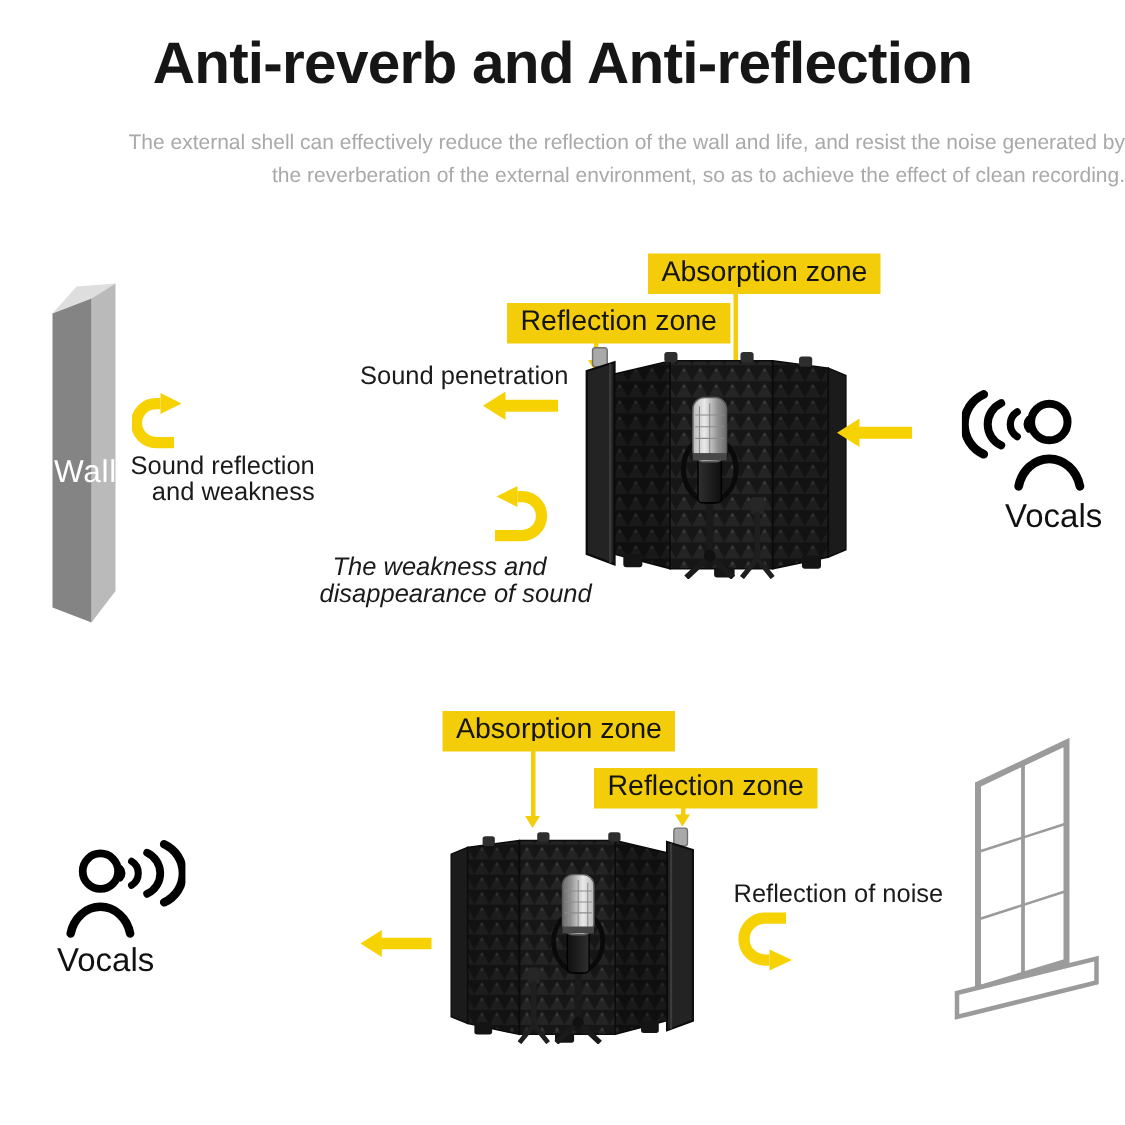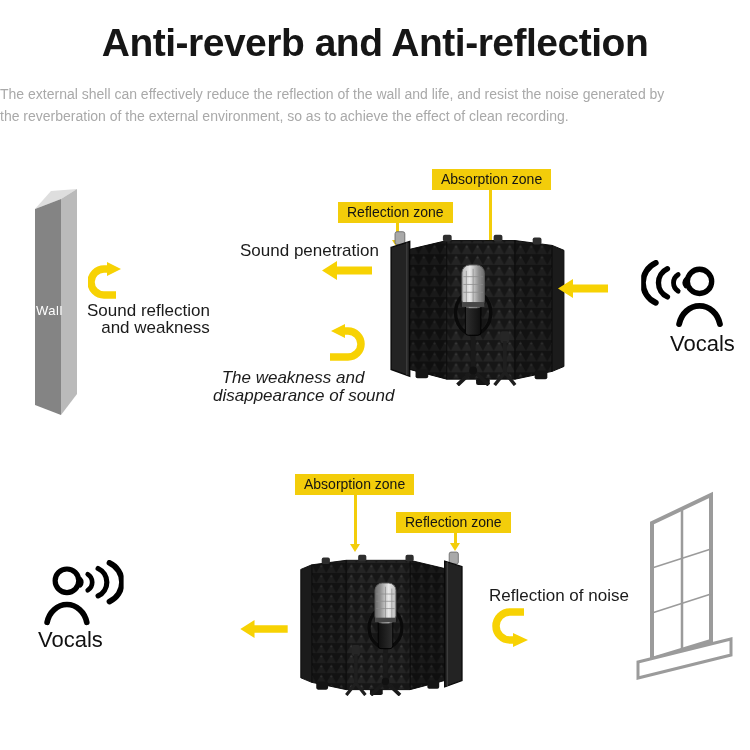--- a/index.html
+++ b/index.html
@@ -6,37 +6,37 @@
   .canvas{
     position:relative;width:750px;height:750px;background:#ffffff;overflow:hidden;
     font-family:"Liberation Sans", sans-serif;color:#1a1a1a;
   }
   .abs{position:absolute;}
   .title{
     position:absolute;left:0;top:21px;width:750px;text-align:center;
     font-size:39px;font-weight:700;color:#161616;letter-spacing:-0.5px;white-space:nowrap;
   }
   .subtitle{
-    position:absolute;left:0;top:83px;width:750px;text-align:left;
+    position:absolute;left:0;top:83px;width:750px;text-align:right;
     font-size:14px;line-height:22px;color:#a9a9a9;
   }
   .annot{position:absolute;font-size:17px;color:#1b1b1b;white-space:nowrap;}
   .annot.center{text-align:center;font-style:italic;}
   .zone-label{
-    position:absolute;background:#F3CD0A;color:#141414;font-size:14px;
+    position:absolute;background:#F3CD0A;color:#141414;font-size:19px;
     padding:2px 9px 3px 9px;white-space:nowrap;
   }
   .conn{position:absolute;width:3px;background:#F3CD0A;}
   .conn-head{
     position:absolute;width:0;height:0;
     border-left:5.5px solid transparent;border-right:5.5px solid transparent;
     border-top:8px solid #F3CD0A;
   }
   .wall-label{
-    position:absolute;left:36px;top:303px;color:#ffffff;font-size:13px;letter-spacing:0.5px;
+    position:absolute;left:36px;top:303px;color:#ffffff;font-size:21px;letter-spacing:0.5px;
   }
   .vocals-label{position:absolute;font-size:22px;color:#111;}
   svg{display:block;}
 </style>
 </head>
 <body>
 
 <div class="canvas">
 
   <svg width="0" height="0" style="position:absolute" aria-hidden="true">

